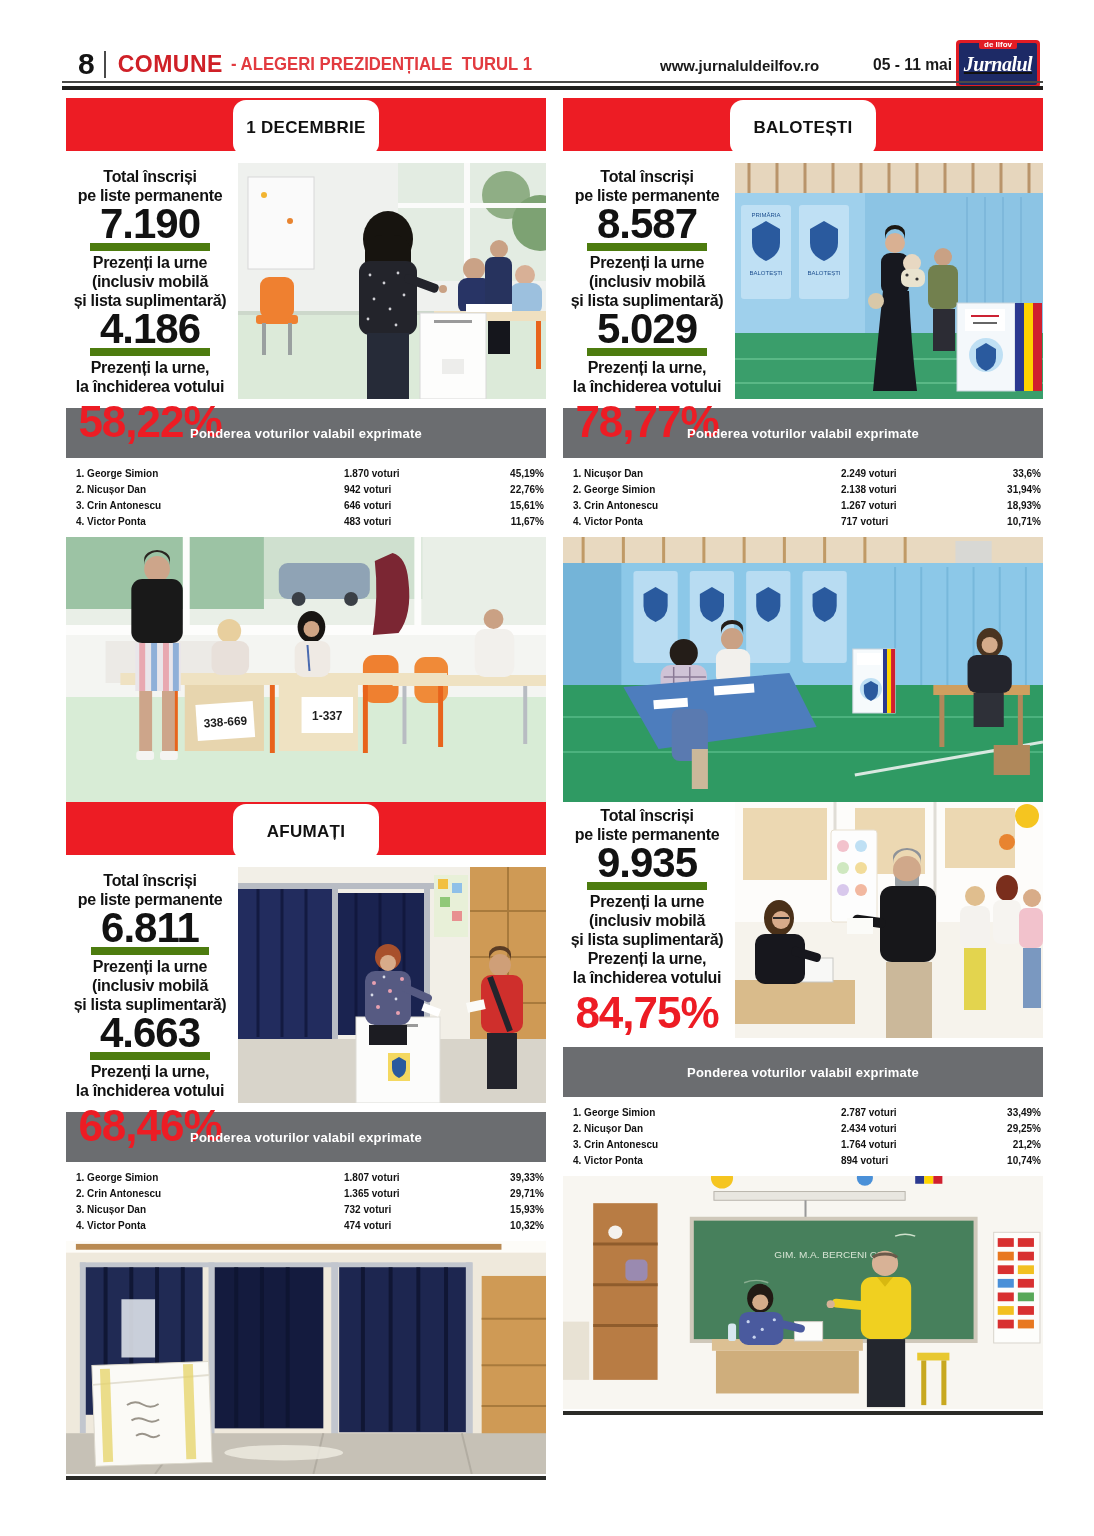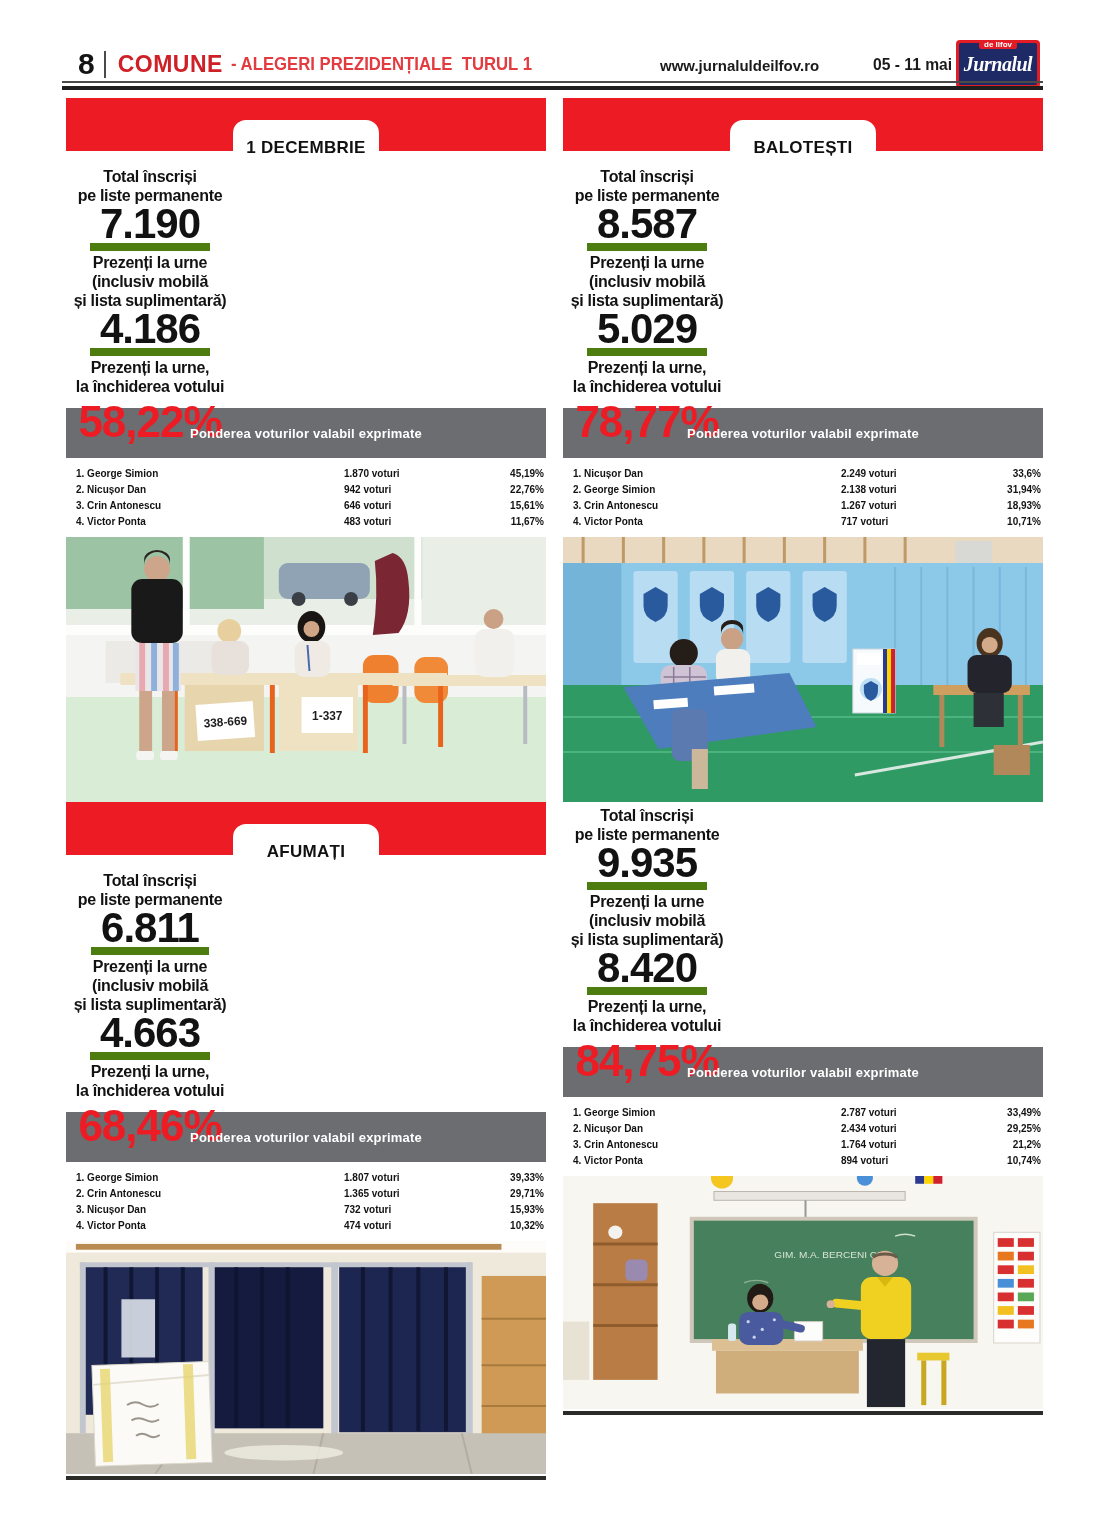--- a/index.html
+++ b/index.html
@@ -11,42 +11,42 @@
   .mast-left{display:flex;align-items:center;height:40px;}
   .page-num{font-size:30px;font-weight:bold;color:#141414;letter-spacing:-1px;}
   .mast-sep{width:2px;height:27px;background:#4a4a4a;margin:0 12px 0 10px;}
   .mast-comune{color:#cf2027;font-size:23px;font-weight:bold;letter-spacing:.5px;}
   .mast-sub{color:#e23b40;font-size:19px;font-weight:bold;margin-left:8px;
             display:inline-block;transform:scaleX(.88);transform-origin:left center;white-space:pre;}
   .mast-site{position:absolute;left:582px;top:13px;font-size:15px;font-weight:bold;color:#1a1a1a;}
   .mast-date{position:absolute;left:795px;top:11px;font-size:17px;font-weight:bold;color:#1a1a1a;
              display:inline-block;transform:scaleX(.92);transform-origin:left center;}
   .logo{position:absolute;right:0;top:-4px;width:84px;height:48px;background:#e21c24;
-        border-radius:4px;padding:3px;box-sizing:border-box;}
+        border-radius:4px;padding:3px;box-sizing:border-box;text-decoration:underline;}
   .logo-inner{background:#1d2a66;width:100%;height:100%;position:relative;
               display:flex;align-items:center;justify-content:center;border-radius:2px;}
   .logo-main{color:#fff;font-family:"Liberation Serif","DejaVu Serif",serif;
              font-style:italic;font-weight:bold;font-size:20px;letter-spacing:-.5px;}
   .logo-sub{position:absolute;top:-3px;left:50%;transform:translateX(-50%);
             background:#e21c24;color:#fff;font-size:8px;font-weight:bold;
             padding:0 5px;border-radius:2px;white-space:nowrap;}
   .rule-thin{position:absolute;left:62px;top:81px;width:981px;height:2px;background:#4a4a48;}
   .rule-thick{position:absolute;left:62px;top:86px;width:981px;height:4px;background:#1f1f1d;}
 
   
   .cols{position:absolute;left:66px;top:98px;width:977px;
         display:grid;grid-template-columns:480px 480px;column-gap:17px;row-gap:0;}
 
   .band{position:relative;height:53px;background:#ed1c24;margin-bottom:12px;}
   .band-label{position:absolute;left:50%;top:2px;transform:translateX(-50%);
               width:146px;height:56px;background:#fff;border-radius:13px;
               display:flex;align-items:center;justify-content:center;
-              font-size:17px;font-weight:bold;color:#111;letter-spacing:.3px;white-space:nowrap;margin-top:20px;}
-
-  .stats-photo{display:flex;gap:4px;height:236px;margin-bottom:9px;flex-direction:column;}
+              font-size:17px;font-weight:bold;color:#111;letter-spacing:.3px;white-space:nowrap;}
+
+  .stats-photo{display:flex;gap:4px;height:236px;margin-bottom:9px;}
   .stats{width:168px;flex:0 0 168px;text-align:center;padding-top:4px;box-sizing:border-box;}
   .s-lbl{font-size:16px;line-height:19px;font-weight:bold;color:#121212;letter-spacing:-.3px;}
   .s-big{display:inline-block;font-size:42px;line-height:36px;font-weight:bold;
          letter-spacing:-1px;color:#121212;border-bottom:8px solid #4d7c0f;
          padding:0 10px 1px;margin:1px 0 2px;}
   .s-pct{font-size:44px;line-height:40px;font-weight:bold;letter-spacing:-1px;
          color:#ed1c24;margin-top:6px;}
 
   .photo{position:relative;overflow:hidden;background:#ddd;flex:1;}
   .photo svg{width:100%;height:100%;display:block;}
@@ -577,21 +577,20 @@
 
     <section class="commune">
       <div class="stats-photo">
         <div class="stats">
           <div class="s-lbl">Total înscriși</div>
           <div class="s-lbl">pe liste permanente</div>
           <div><span class="s-big">9.935</span></div>
           <div class="s-lbl">Prezenți la urne</div>
           <div class="s-lbl">(inclusiv mobilă</div>
           <div class="s-lbl">și lista suplimentară)</div>
-          <div><span class="s-big">8.420</span></div>
           <div class="s-lbl">Prezenți la urne,</div>
           <div class="s-lbl">la închiderea votului</div>
           <div class="s-pct">84,75%</div>
         </div>
         <div class="photo">
           <svg viewBox="0 0 308 236" preserveAspectRatio="none">
             <rect width="308" height="236" fill="#f6f3ec"></rect>
             <rect width="308" height="120" fill="#fdfcfa"></rect>
             <rect x="8" y="6" width="84" height="72" fill="#ecd8b2"></rect>
             <rect x="120" y="6" width="70" height="66" fill="#ecd8b2"></rect>

